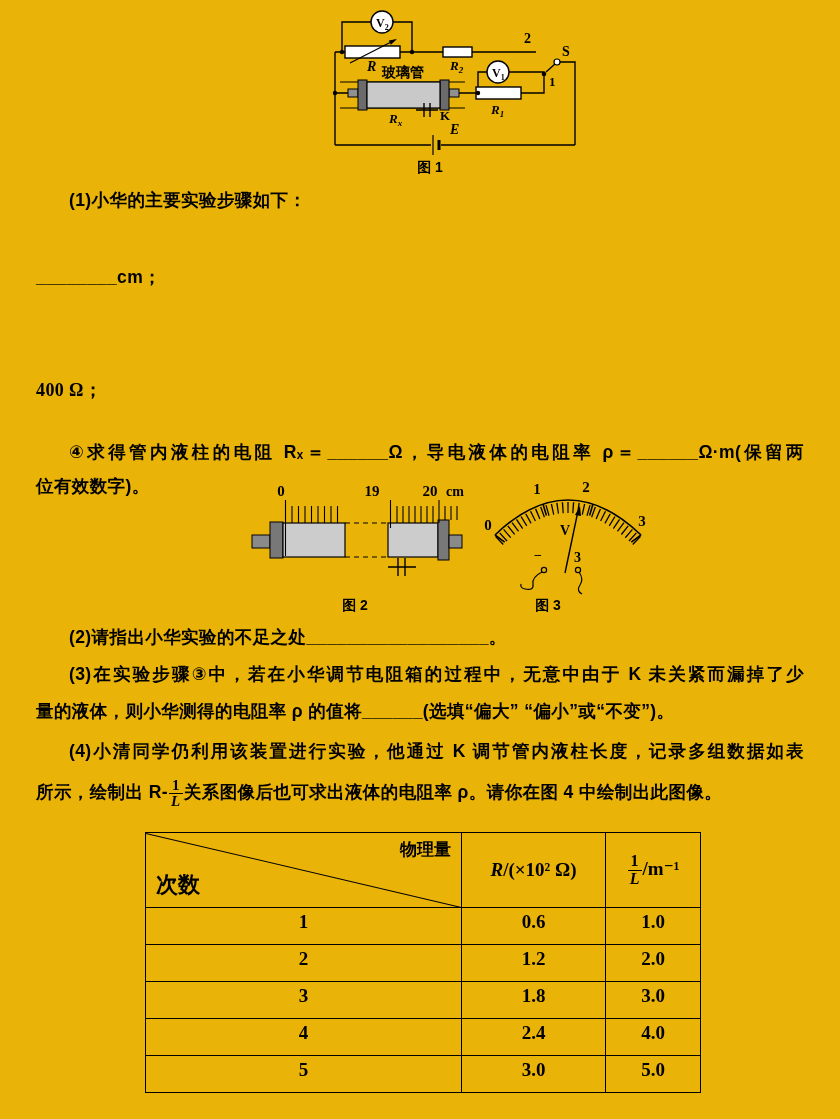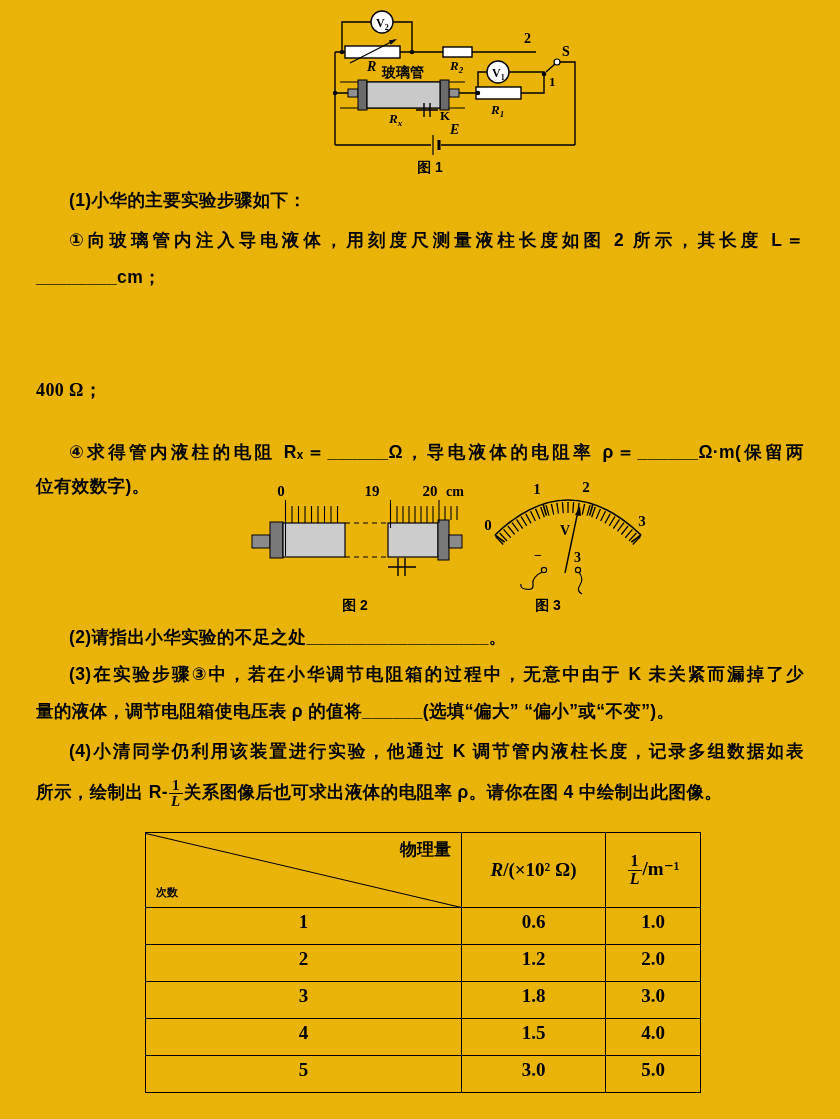--- a/index.html
+++ b/index.html
@@ -37,21 +37,21 @@
   .diagcell { position:relative; }
   .diag-line {
     position:absolute; left:0; top:0; width:324px; height:0;
     border-top:1.5px solid #000; transform:rotate(13.2deg); transform-origin:0 0;
   }
   .diag-top {
     position:absolute; top:5px; right:10px; font-size:17px;
     font-family:"Liberation Sans","DejaVu Sans",sans-serif;
   }
   .diag-bottom {
-    position:absolute; bottom:7px; left:10px; font-size:11px;
+    position:absolute; bottom:7px; left:10px; font-size:22px;
     font-family:Liberation Sans, sans-serif;
     text-align:right;
   }
   .hmath { font-size:18px; }
   .fig { position:absolute; }
 </style>
 </head>
 <body>
 
 <div class="page">
@@ -133,21 +133,20 @@
     <text x="262" y="56" font-size="14">S</text>
     <text x="249" y="86" font-size="13">1</text>
     <text x="191" y="114" font-size="13" class="it"><tspan>R</tspan><tspan dy="3" font-size="9">1</tspan></text>
     <text x="89" y="123" font-size="13" class="it"><tspan>R</tspan><tspan dy="3" font-size="9">x</tspan></text>
     <text x="140" y="120" font-size="13">K</text>
     <text x="150" y="134" font-size="14" class="it">E</text>
     <text x="130" y="172" font-size="14" class="cjk" text-anchor="middle">图 1</text>
   </svg>
 
   <div class="line indent" style="top:188px;">(1)小华的主要实验步骤如下：</div>
-  <div class="line indent jline" style="top:228px;">①向玻璃管内注入导电液体，用刻度尺测量液柱长度如图 2 所示，其长度 L＝</div>
   <div class="line" style="top:265px;">________cm；</div>
   <div class="line serifnum" style="top:378px; font-size:18px;">400 Ω；</div>
   <div class="line indent jline" style="top:404px;margin-top:36px;">④求得管内液柱的电阻 Rₓ＝______Ω，导电液体的电阻率 ρ＝______Ω·m(保留两</div>
   <div class="line" style="top:474px;">位有效数字)。</div>
 
   <svg class="fig" style="left:250px; top:478px;" width="220" height="140" viewBox="0 0 220 140">
 
     <text x="31" y="18" font-size="15" text-anchor="middle">0</text>
     <text x="122" y="18" font-size="15" text-anchor="middle">19</text>
     <text x="180" y="18" font-size="15" text-anchor="middle">20</text>
@@ -227,21 +226,21 @@
       <circle cx="64" cy="92" r="2.6"></circle>
       <path d="M62 94 Q 52 99 53 106 Q 54 113 45 111 Q 40 110 41 106"></path>
       <circle cx="98" cy="92" r="2.6"></circle>
       <path d="M99 94 Q 104 101 100 107 Q 96 113 102 116"></path>
     </g>
     <text x="68" y="132" font-size="14" class="cjk" text-anchor="middle">图 3</text>
   </svg>
 
   <div class="line indent" style="top:625px;">(2)请指出小华实验的不足之处__________________。</div>
   <div class="line indent jline" style="top:662px;">(3)在实验步骤③中，若在小华调节电阻箱的过程中，无意中由于 K 未关紧而漏掉了少</div>
-  <div class="line" style="top:699px;">量的液体，调节电阻箱使电压表 ρ 的值将______(选填“偏大” “偏小”或“不变”)。</div>
+  <div class="line" style="top:699px;">量的液体，则小华测得的电阻率 ρ 的值将______(选填“偏大” “偏小”或“不变”)。</div>
   <div class="line indent jline" style="top:739px;">(4)小清同学仍利用该装置进行实验，他通过 K 调节管内液柱长度，记录多组数据如表</div>
   <div class="line" style="top:772px; line-height:40px;">
     <span>所示，绘制出 R-</span><span class="frac" style="font-size:15px;"><span class="num">1</span><span class="den">L</span></span><span>关系图像后也可求出液体的电阻率 ρ。请你在图 4 中绘制出此图像。</span>
   </div>
 
   <table class="dtable">
     <tbody>
         <tr class="hrow">
       <td class="diagcell" style="width:315px;">
         <div class="diag-line"></div>
@@ -265,21 +264,21 @@
       <td>1.2</td>
       <td>2.0</td>
     </tr>
     <tr class="drow">
       <td>3</td>
       <td>1.8</td>
       <td>3.0</td>
     </tr>
     <tr class="drow">
       <td>4</td>
-      <td>1.5</td>
+      <td>2.4</td>
       <td>4.0</td>
     </tr>
     <tr class="drow">
       <td>5</td>
       <td>3.0</td>
       <td>5.0</td>
     </tr>
   </tbody>
     </table>
 

